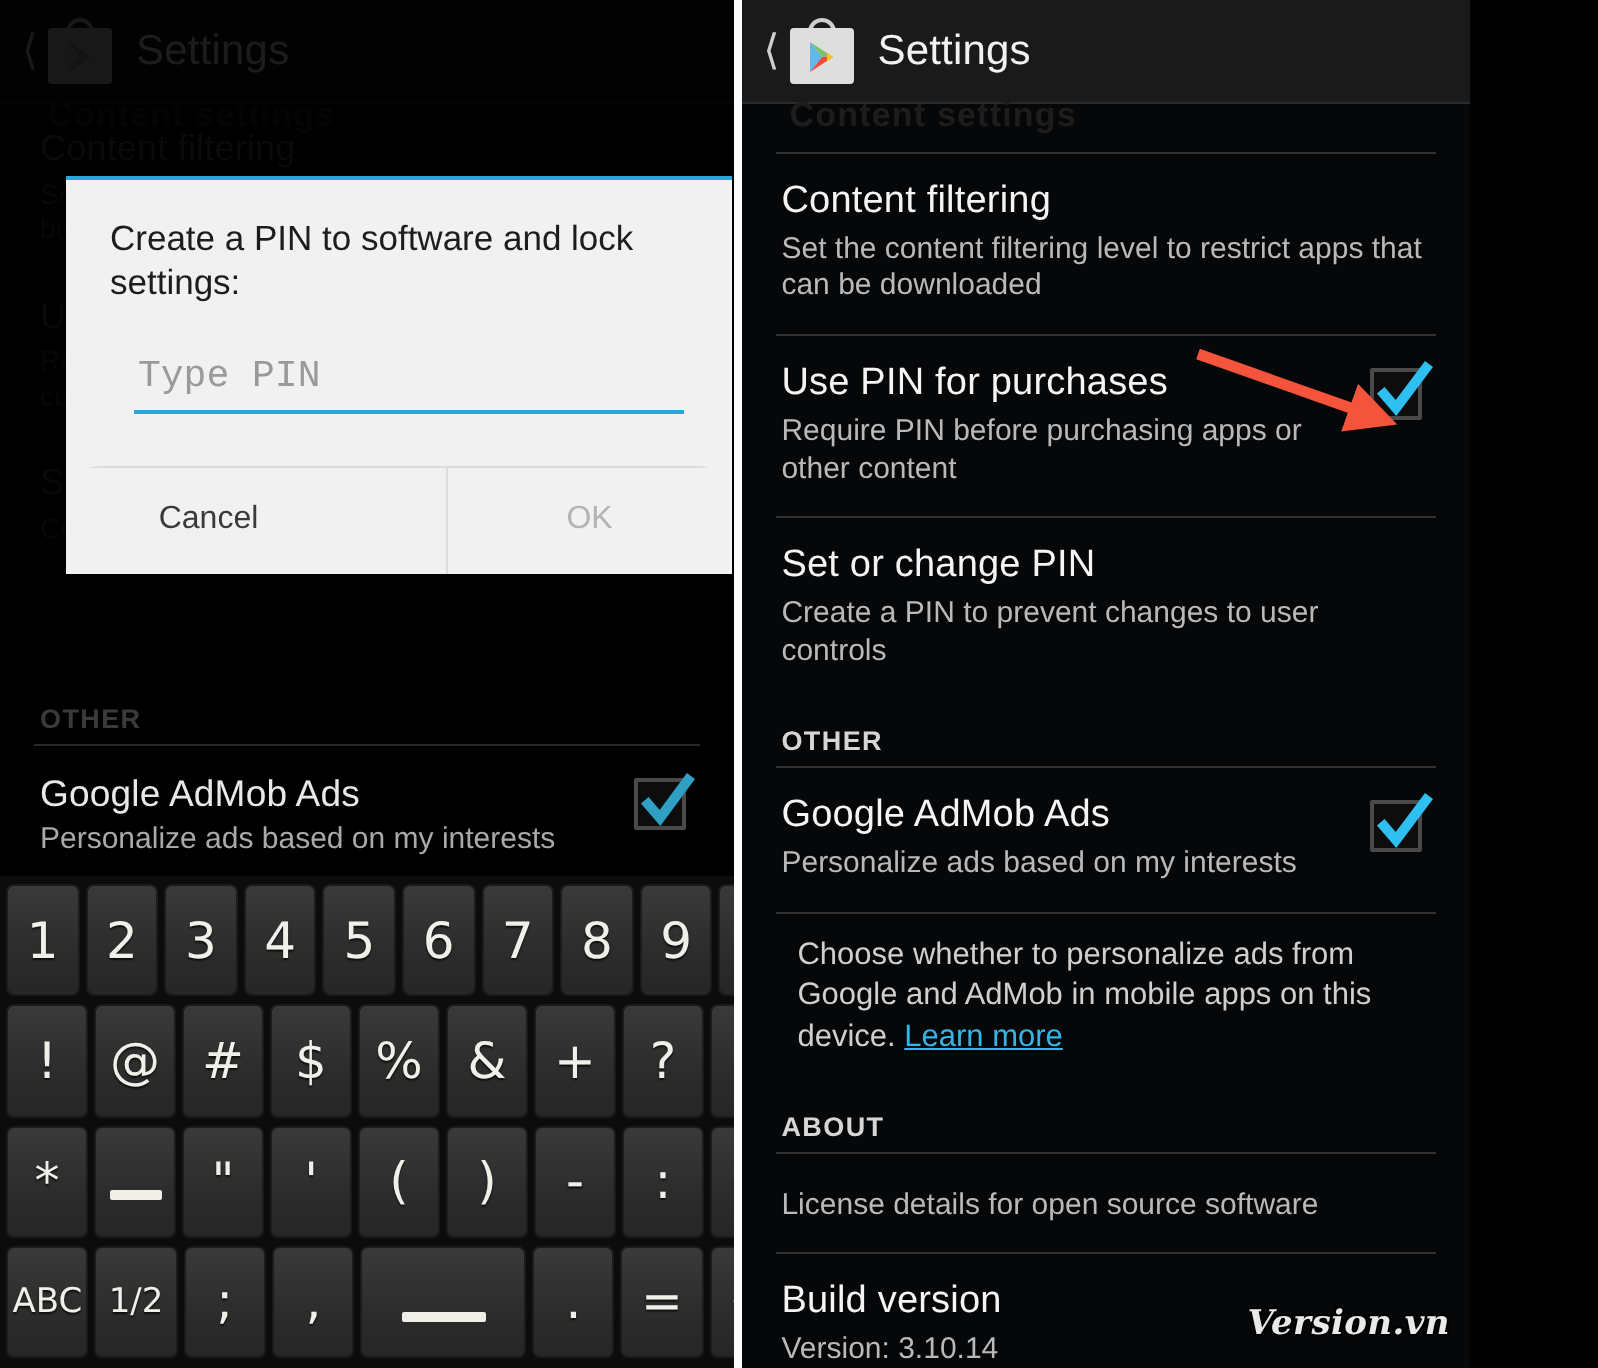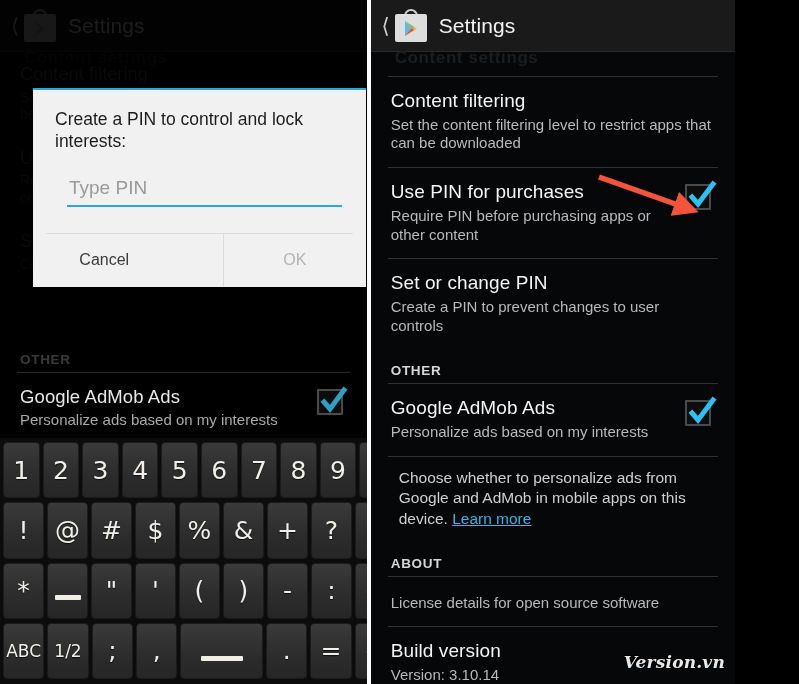--- a/index.html
+++ b/index.html
@@ -146,21 +146,21 @@
     font-size: 17.5px; color: #1d1d1d; line-height: 1.28;
   }
   .dlg-input {
     margin-top: 24px; margin-left: 12px; margin-right: 2px;
     border-bottom: 2px solid #29a8df;
     padding-bottom: 4px;
   }
   .dlg-input input {
     width: 100%;
     border: none; outline: none; background: transparent;
-    font-family: Liberation Sans, sans-serif;
+    font-family: Liberation Mono, monospace;
     font-size: 19px; color: #333;
     padding: 0 0 2px 2px;
   }
   .dlg-input input::placeholder { color: #9a9a9a; }
   .dlg-btnbar { display: flex; border-top: 1px solid #dcdcdc; border-radius: 17px; }
   .dlg-btn {
     flex: 1 1 0;
     padding: 17px 0 18px 0;
     text-align: center;
     font-size: 16px; color: #3a3a3a;
@@ -283,21 +283,21 @@
             <path d="M10 19 L16 26 L30 7" stroke="#2f9fc4" stroke-width="5" fill="none" stroke-linecap="square"></path>
           </svg>
         </div>
       </div>
       <div class="divider"></div>
     </div>
 
     <div class="dialog">
       <div class="dlg-rule"></div>
       <div class="dlg-body">
-        <div class="dlg-msg">Create a PIN to control and lock interests:</div>
+        <div class="dlg-msg">Create a PIN to software and lock settings:</div>
         <div class="dlg-input">
           <input type="text" placeholder="Type PIN" style="">
         </div>
       </div>
       <div class="dlg-btnbar">
         <div class="dlg-btn">Cancel</div>
         <div class="dlg-btn disabled">OK</div>
       </div>
     </div>
 

